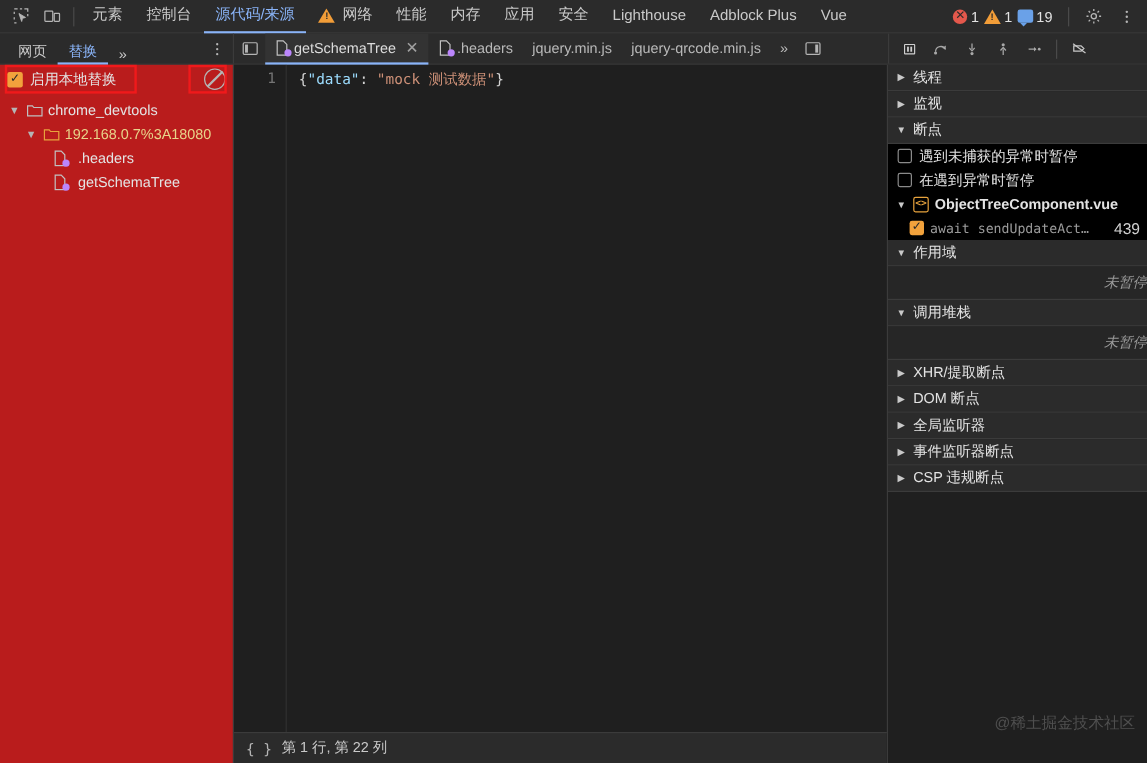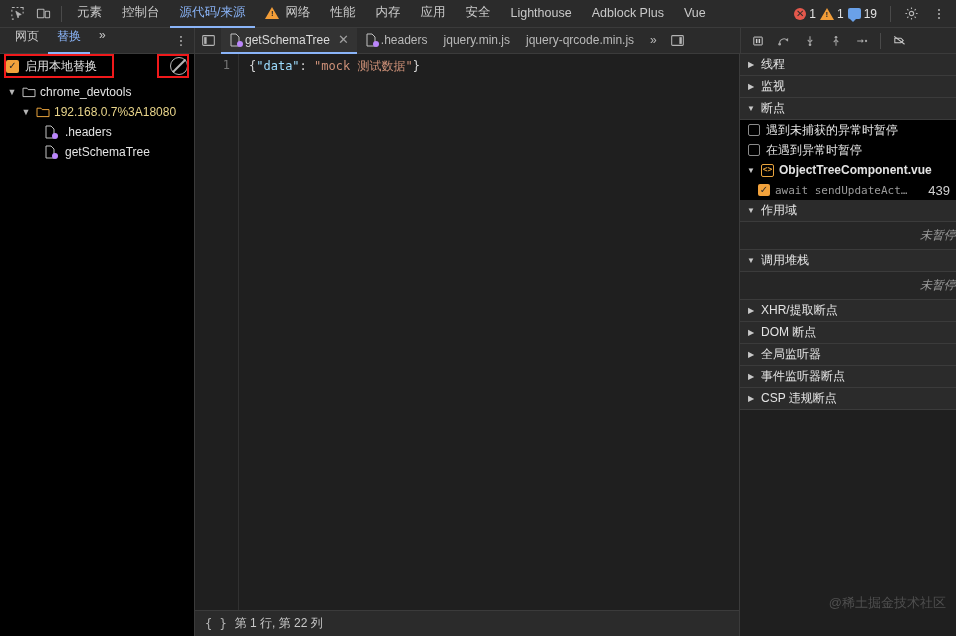--- a/index.html
+++ b/index.html
@@ -50,21 +50,21 @@
   .cnt-info::after { content: ""; position: absolute; left: 2px; bottom: -3px; border-left: 3px solid transparent; border-right: 3px solid transparent; border-top: 3px solid #6aa1e8; }
 
   
   .subbar { height: 26px; min-height: 26px; display: flex; background: #2b2b2b; border-bottom: 1px solid #3b3b3b; }
   .subbar-left {
     width: 195px; min-width: 195px;
     display: flex; align-items: center; padding-left: 6px;
     border-right: 1px solid #3b3b3b;
   }
   .subtab {
-    height: 26px; padding: 0 9px; display: flex; align-items: flex-start;
+    height: 26px; padding: 0 9px; display: flex; align-items: flex-end;
     color: #c9c9c9; font-size: 12px; cursor: pointer;
     border-bottom: 2px solid transparent; white-space: nowrap;
   }
   .subtab.active { color: #8ab4f8; border-bottom-color: #8ab4f8; }
   .subbar-center { flex: 1; display: flex; align-items: center; min-width: 0; }
   .subbar-right { width: 216px; min-width: 216px; display: flex; align-items: center; border-left: 1px solid #3b3b3b; padding-left: 4px; }
 
   .ftab {
     height: 26px; padding: 0 8px; display: flex; align-items: center; gap: 4px;
     color: #b9b9b9; font-size: 12px; cursor: pointer; white-space: nowrap;
@@ -76,21 +76,21 @@
   
   .fileicon { position: relative; width: 12px; height: 14px; display: inline-block; flex: none; }
   .fileicon svg { display: block; }
   .fileicon .dot { position: absolute; right: -2px; bottom: 0px; width: 6px; height: 6px; border-radius: 50%; background: #bb86fc; }
 
   
   .body { flex: 1; display: flex; min-height: 0; }
 
   
   .nav {
-    width: 195px; min-width: 195px; background: #000000;
+    width: 195px; min-width: 195px; background: #b91c1c;
     border-right: 1px solid #3b3b3b; display: flex; flex-direction: column;
     position: relative;
   }
   .override-row {
     height: 24px; display: flex; align-items: center; gap: 6px;
     padding: 0 6px; font-size: 12px; color: #e3e3e3; cursor: pointer;
     position: relative;
   }
   .chk {
     width: 13px; height: 13px; border-radius: 2px; background: #f2a23c;

